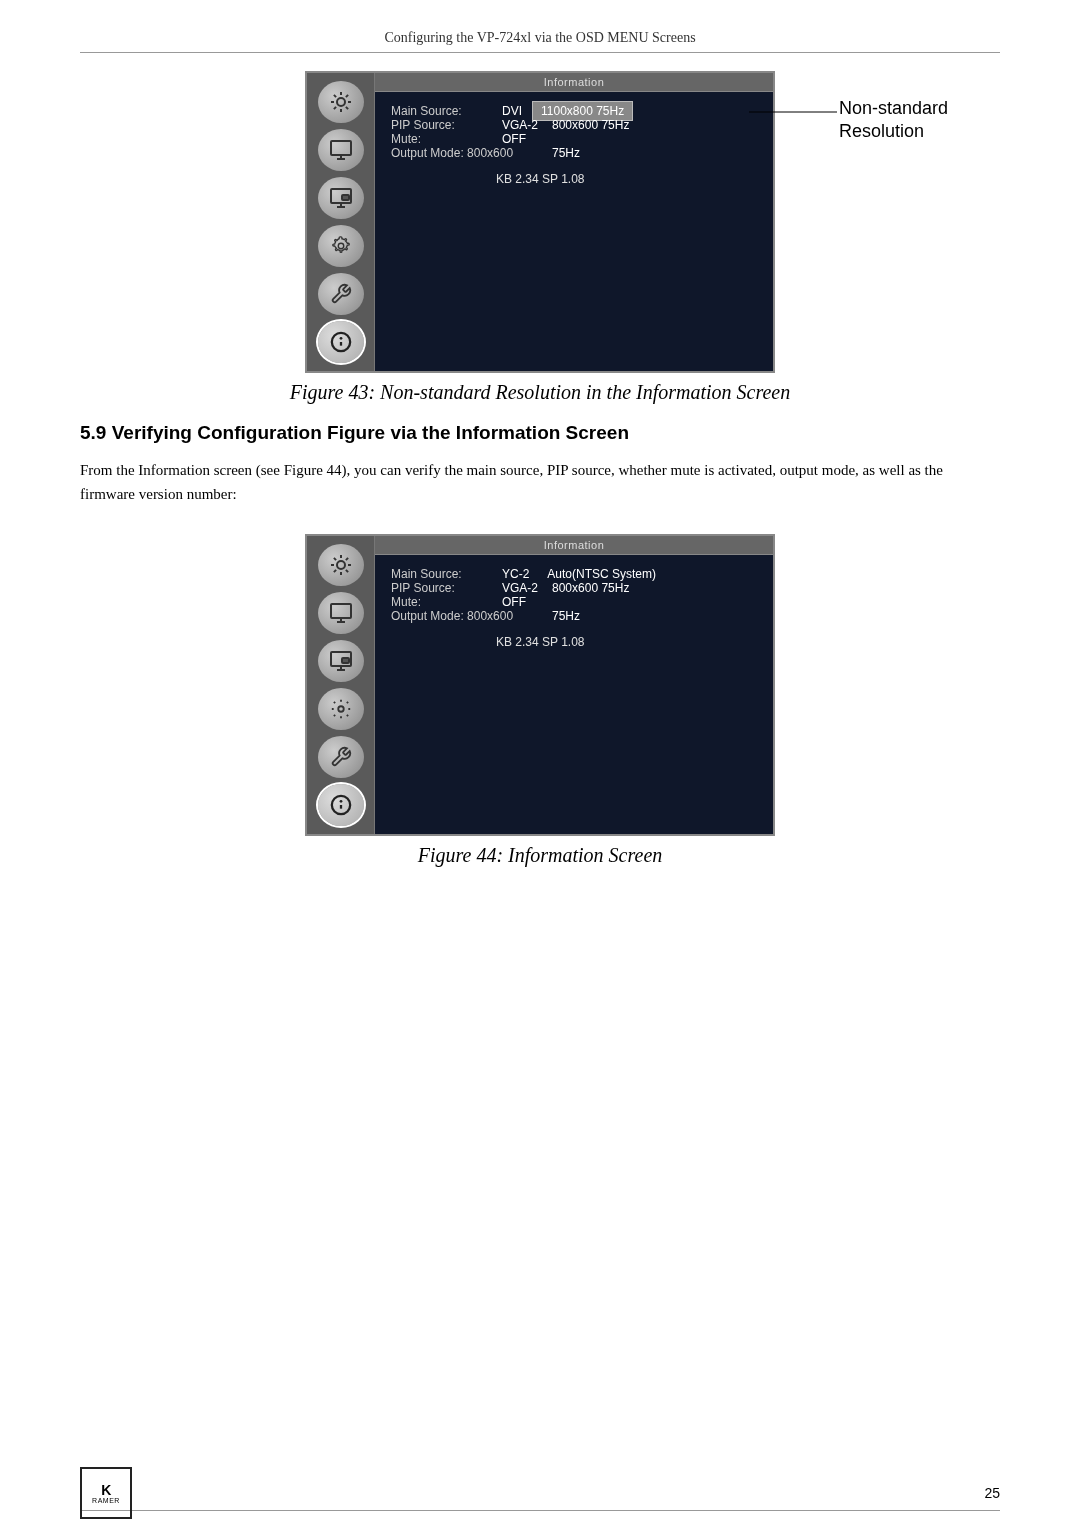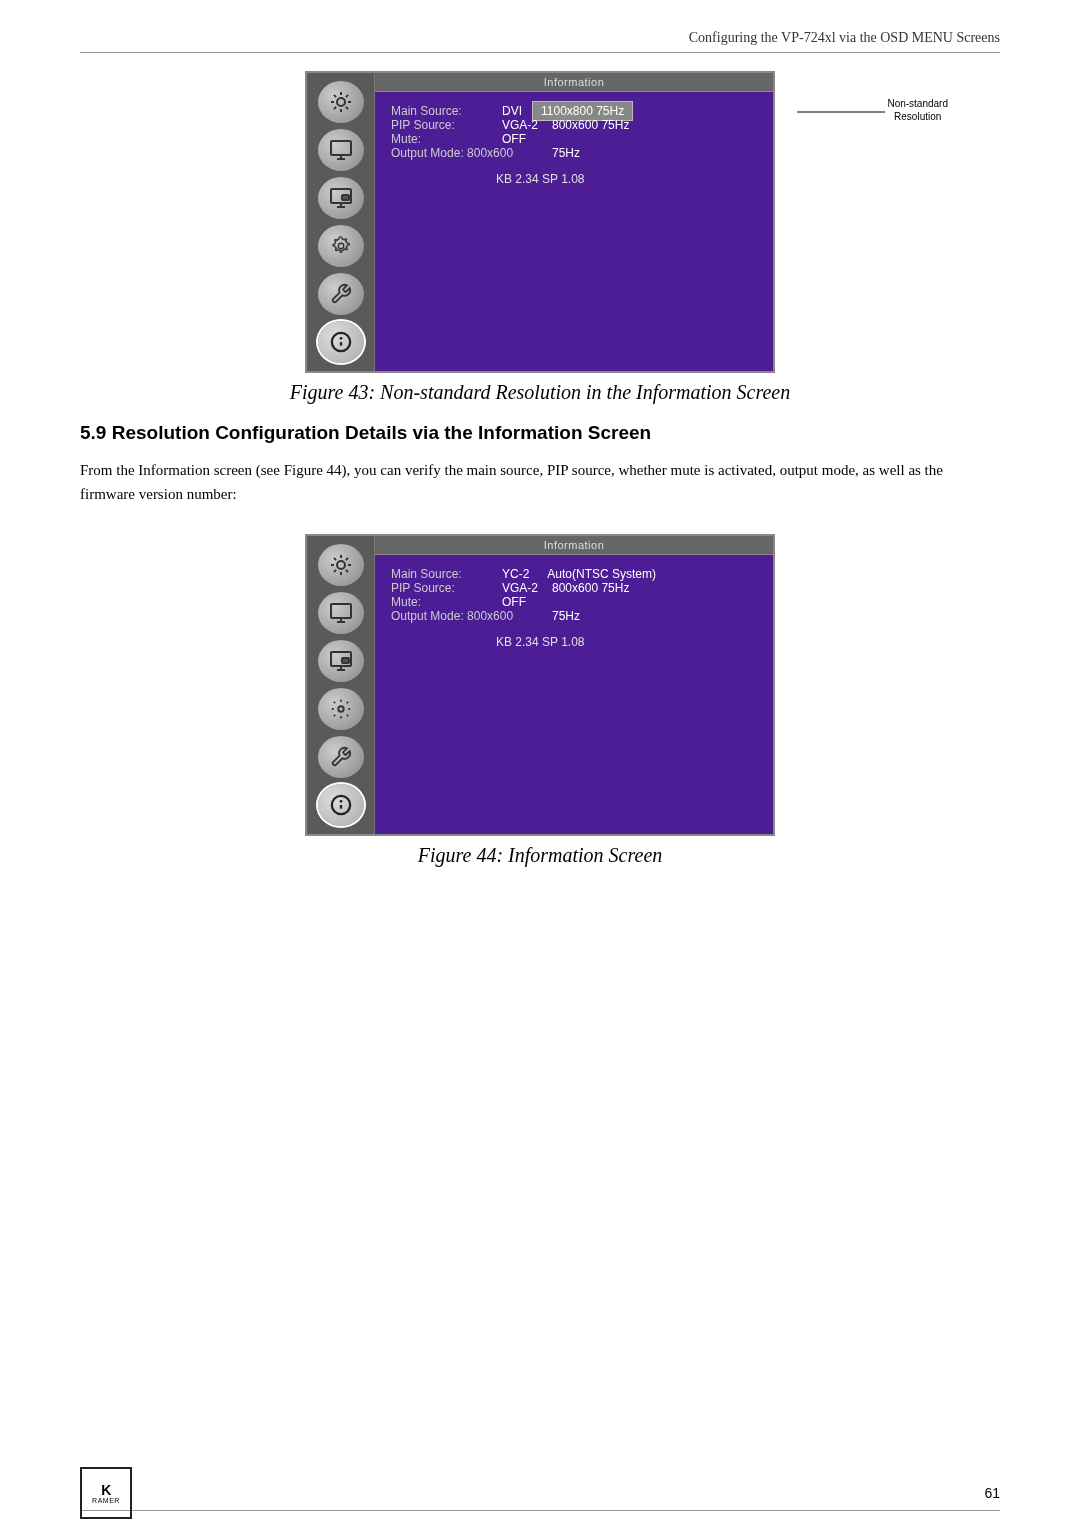--- a/index.html
+++ b/index.html
@@ -11,29 +11,29 @@
       font-size: 15px;
       color: #000000;
       position: relative;
     }
 
     .page-content {
       padding: 30px 80px 60px 80px;
     }
 
     .page-header {
-      text-align: right;
+      text-align: center;
       font-size: 14px;
       color: #333;
       padding-bottom: 6px;
       border-bottom: 1px solid #999;
     }
 
     .osd-screen {
-      background: #4c1d95;
+      background: #0f172a;
       border: 2px solid #888;
       display: flex;
       flex-direction: row;
       width: 470px;
       min-height: 210px;
       position: relative;
     }
 
     .osd-sidebar {
       width: 68px;
@@ -249,35 +249,35 @@
           <div class="osd-row">
             <span class="osd-label" style="min-width: 155px;">Output Mode: 800x600</span>
             <span class="osd-value">75Hz</span>
           </div>
 
           <div class="osd-firmware">KB 2.34    SP 1.08</div>
         </div>
       </div>
     </div>
 
-    <div style="position:absolute; right: 52px; top: 26px; font-size:10px; font-family: Arial, sans-serif; line-height:1.3;text-align:center;">
+    <div style="position:absolute; right: 52px; top: 26px; font-size:18px; font-family: Arial, sans-serif; line-height:1.3;">
       <span>Non-standard<br>Resolution</span>
       
       <svg style="position:absolute; left:-90px; top:8px;" width="90" height="14">
         <line x1="88" y1="7" x2="0" y2="7" stroke="#000" stroke-width="1"></line>
         <polygon points="0,4 0,10 -5,7" fill="#000"></polygon>
       </svg>
     </div>
   </div>
 
   <div class="figure-caption">Figure 43: Non-standard Resolution in the Information Screen</div>
 
   <div class="section-heading">
     <span>5.9</span>
-    <span>Resolution Configuration Details via the Information Screen</span>
+    <span>Verifying Configuration Figure via the Information Screen</span>
   </div>
 
   <p class="body-paragraph">From the Information screen (see Figure 44), you can verify the main source, PIP source, whether mute is activated, output mode, as well as the firmware version number:</p>
 
   <div class="osd-outer-wrapper">
     <div class="osd-screen" style="width:470px; min-height:225px;">
 
       <div class="osd-sidebar">
         <div class="icon-circle">
           <svg viewBox="0 0 24 24" width="24" height="24" fill="none" stroke="#333" stroke-width="2">
@@ -360,13 +360,13 @@
 
 <div style="position:absolute; bottom: 18px; left: 0; right: 0; border-top: 1px solid #999; margin: 0 80px;"></div>
 
 <div style="position:absolute; bottom: 10px; left: 80px;">
   <div style="width: 52px; height: 52px; border: 2px solid #222; display:flex; align-items:center; justify-content:center; flex-direction:column;">
     <span style="font-family: Arial, sans-serif; font-size: 14px; font-weight: bold; letter-spacing: -0.5px; line-height:1;">K</span>
     <span style="font-family: Arial, sans-serif; font-size: 7px; letter-spacing: 0.5px; line-height:1;">RAMER</span>
   </div>
 </div>
 
-<div style="position:absolute; bottom: 28px; right: 80px; font-size: 14px; font-family: Arial, sans-serif;">61</div>
+<div style="position:absolute; bottom: 28px; right: 80px; font-size: 14px; font-family: Arial, sans-serif;">25</div>
 
 </body></html>

